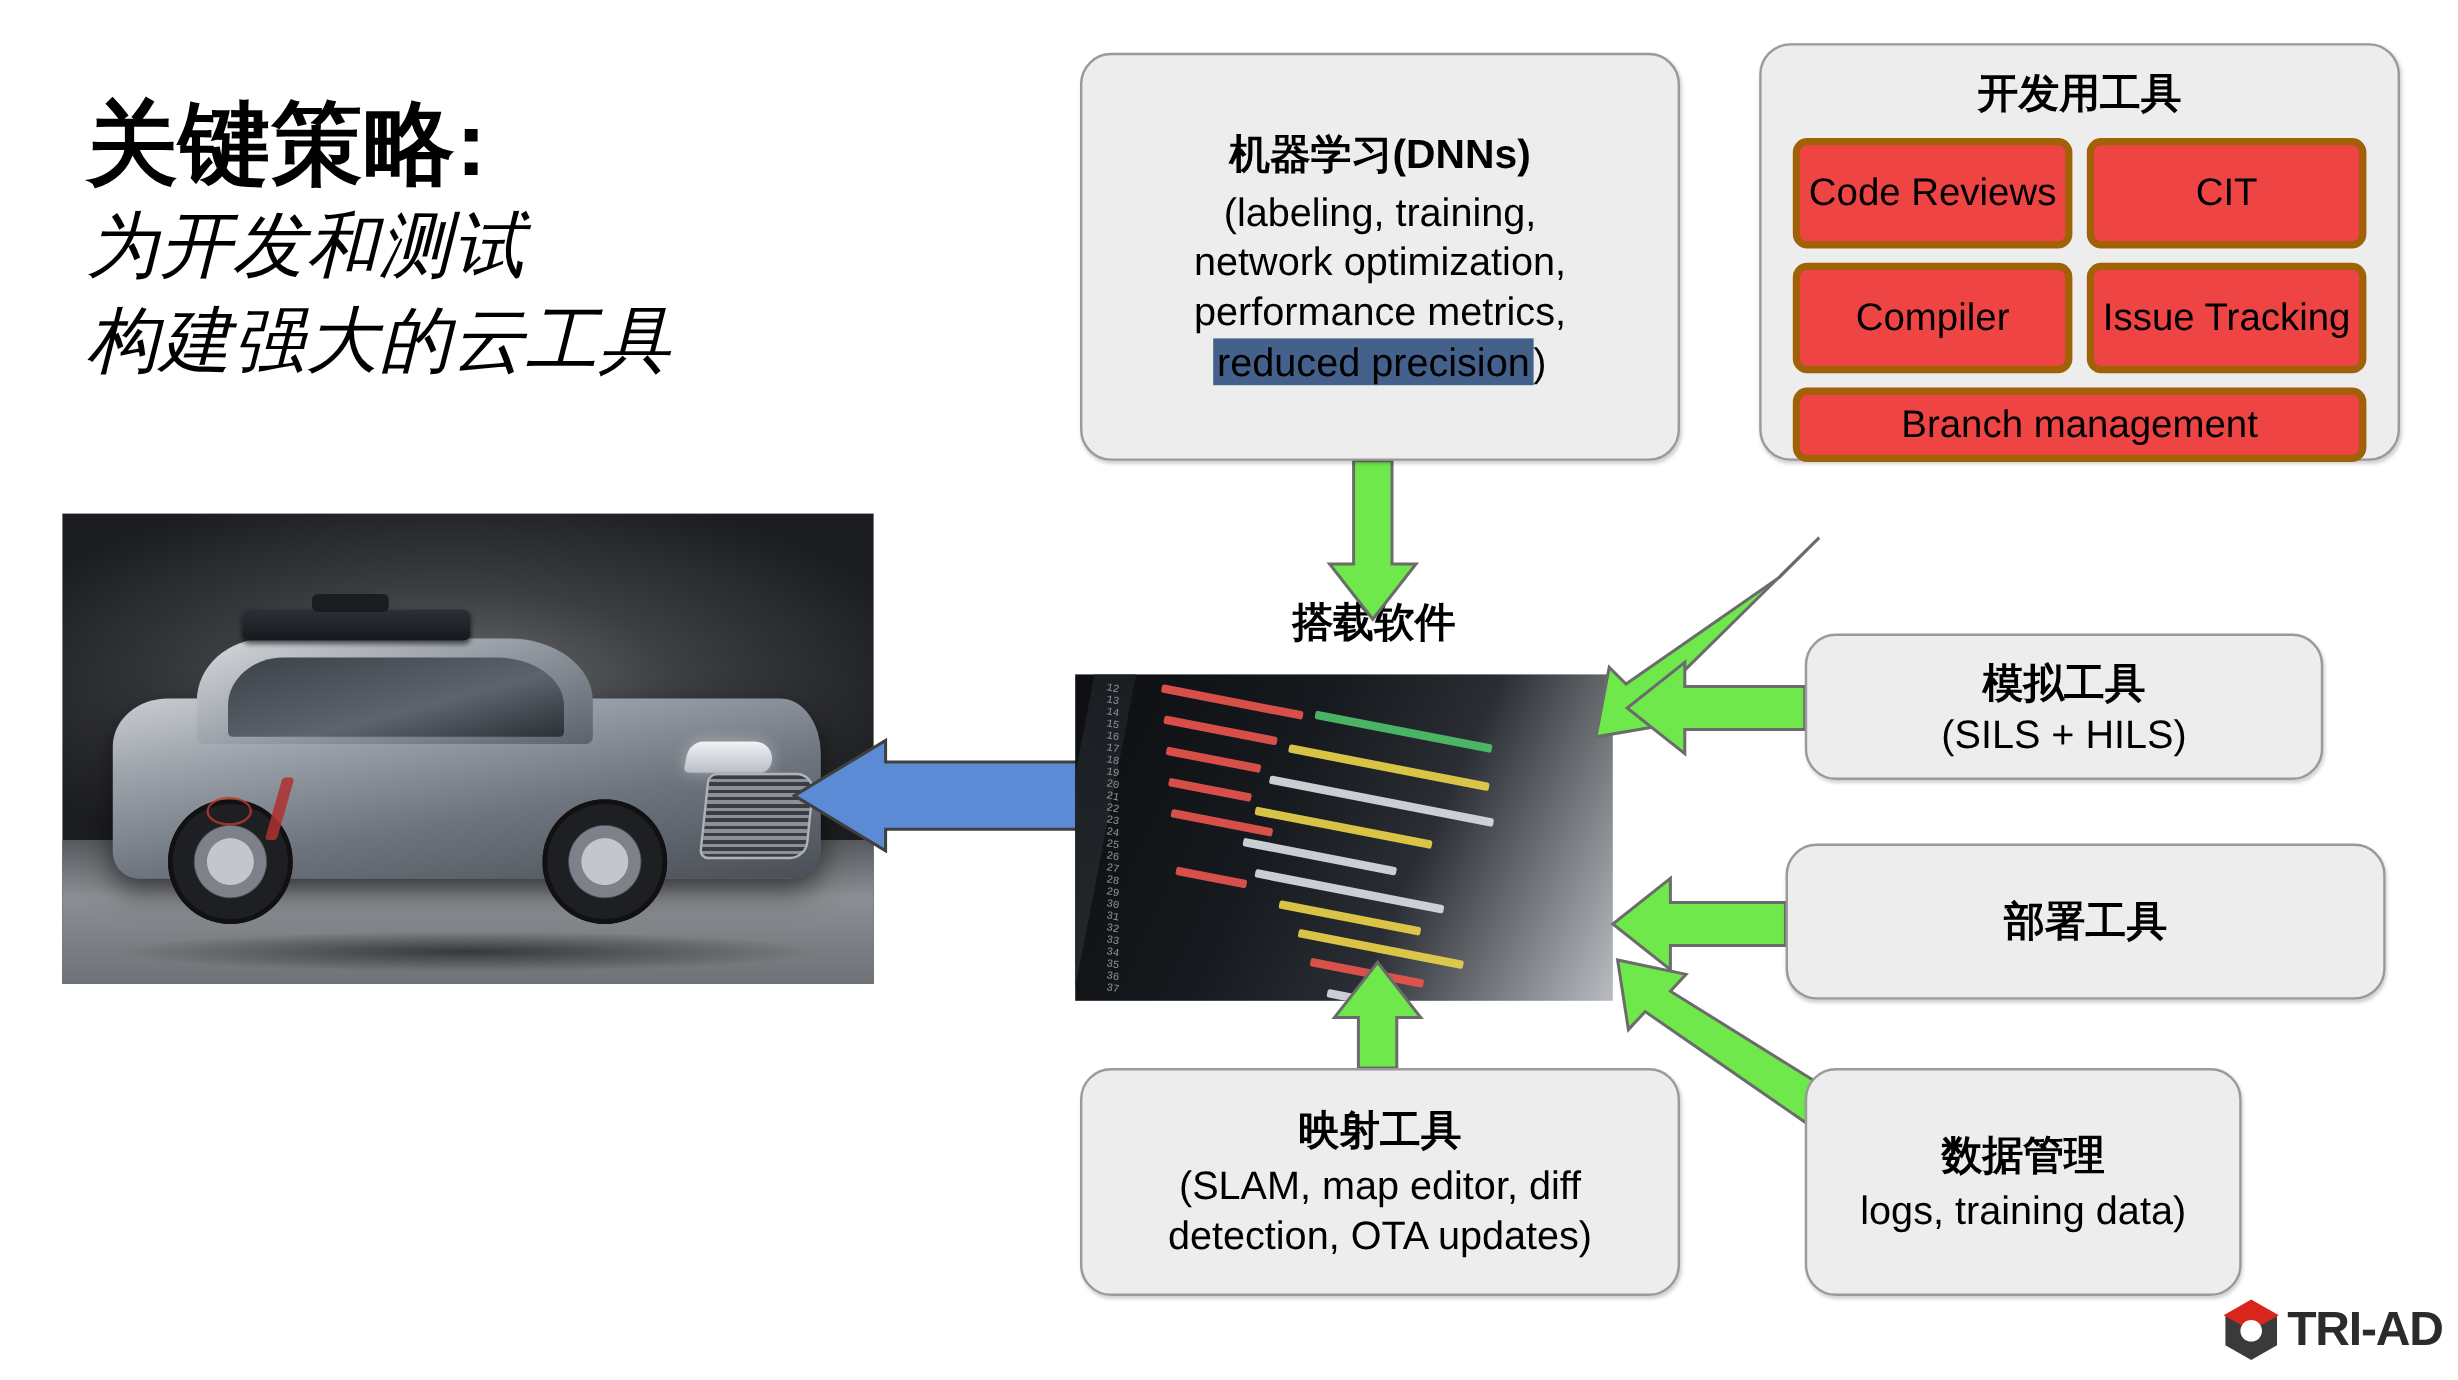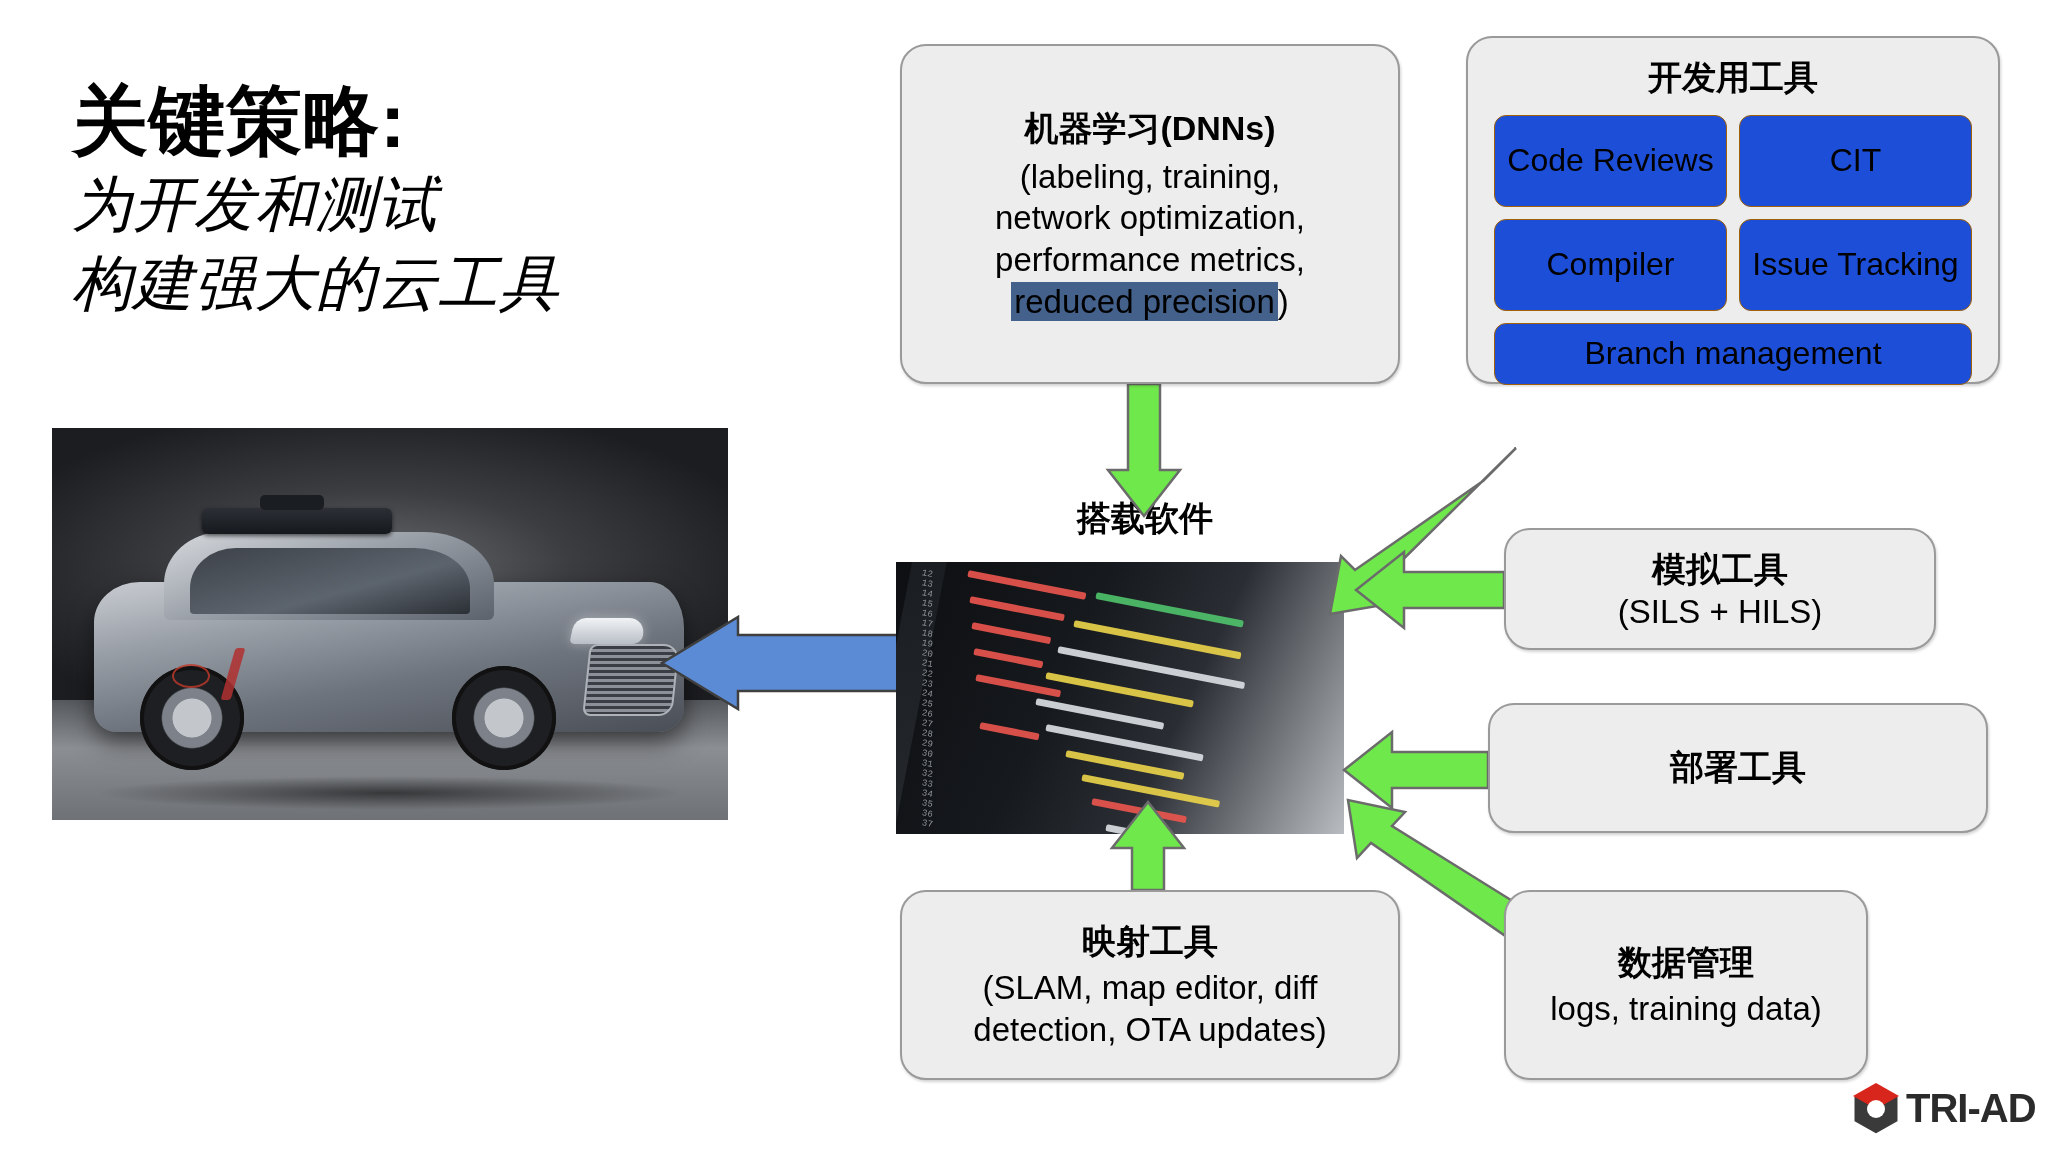--- a/index.html
+++ b/index.html
@@ -133,21 +133,21 @@
 
   #dev-box{
     left:1466px;top:36px;width:534px;height:348px;
     justify-content:center;padding-top:20px;
   }
   #dev-box .zh{font-size:34px;margin-bottom:14px;}
   .dev-grid{
     width:478px;display:flex;flex-wrap:wrap;gap:12px;justify-content:center;
   }
   .chip{
-    background:#1d4ed8;border:1px solid #a16207;border-radius:12px;
+    background:#ef4444;border:6px solid #a16207;border-radius:12px;
     display:flex;align-items:center;justify-content:center;text-align:center;
     font-size:32px;color:#000;box-sizing:border-box;line-height:1.1;
   }
   .chip.half{width:233px;height:92px;}
   .chip.full{width:478px;height:62px;}
 
   #sim-box{left:1504px;top:528px;width:432px;height:122px;}
   #sim-box .zh{font-size:34px;text-align:center;}
   #sim-box .en{font-size:33px;}
 

